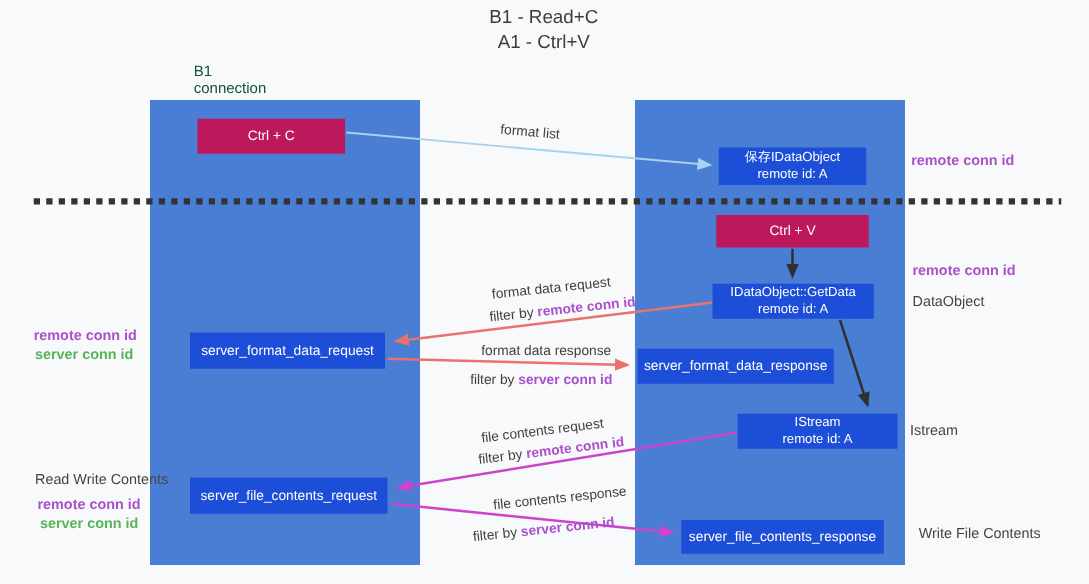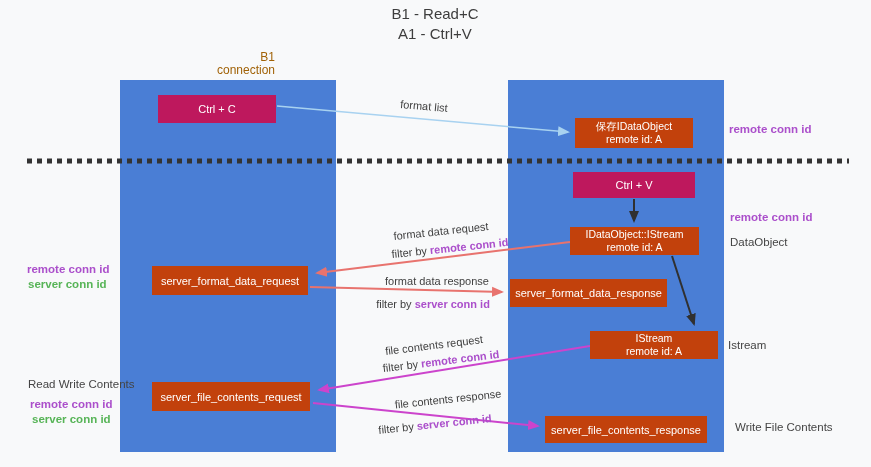--- a/index.html
+++ b/index.html
@@ -1,23 +1,23 @@
 <!DOCTYPE html>
 <html><head>
 <meta charset="utf-8">
 <style>
   html,body{margin:0;padding:0;}
   body{width:871px;height:467px;background:#f8f9fa;font-family:"Liberation Sans","DejaVu Sans",sans-serif;}
   .canvas{position:relative;width:871px;height:467px;overflow:hidden;}
   .title{position:absolute;left:335px;top:4px;width:200px;text-align:center;font-size:15px;line-height:20px;color:#3d3d3d;}
-  .lanehdr{position:absolute;width:120px;text-align:right;font-size:12px;line-height:13px;color:#a16207;}
+  .lanehdr{position:absolute;width:120px;text-align:left;font-size:12px;line-height:13px;color:#14532d;}
   .lane{position:absolute;top:80px;width:216px;height:372px;background:#4a7ed5;}
   .box{position:absolute;display:flex;flex-direction:column;align-items:center;justify-content:center;color:#fff;font-size:11px;text-align:center;}
   .green{background:#be185d;}
-  .orange{background:#c2410c;}
+  .orange{background:#1d4ed8;}
   .two{font-size:10.5px;line-height:13px;}
   .lbl{position:absolute;font-size:11px;color:#3f3f3f;white-space:nowrap;transform:translate(-50%,-50%) rotate(var(--r,0deg));}
   .side{position:absolute;font-size:11.5px;color:#444;white-space:nowrap;}
   .purple{color:#ab4fcb;font-weight:bold;}
   .greenlbl{color:#57b457;font-weight:bold;}
   svg.overlay{position:absolute;left:0;top:0;pointer-events:none;}
 </style>
 </head>
 <body>
 
@@ -65,21 +65,21 @@
     <span>Ctrl + C</span>
   </div>
   <div class="box orange two" style="left:575px;top:118px;width:118px;height:30px;">
     <span>保存IDataObject</span>
     <span>remote id: A</span>
   </div>
   <div class="box green" style="left:573px;top:172px;width:122px;height:26px;">
     <span>Ctrl + V</span>
   </div>
   <div class="box orange two" style="left:570px;top:227px;width:129px;height:28px;">
-    <span>IDataObject::IStream</span>
+    <span>IDataObject::GetData</span>
     <span>remote id: A</span>
   </div>
   <div class="box orange" style="left:152px;top:266px;width:156px;height:29px;">
     <span>server_format_data_request</span>
   </div>
   <div class="box orange" style="left:510px;top:279px;width:157px;height:28px;">
     <span>server_format_data_response</span>
   </div>
   <div class="box orange two" style="left:590px;top:331px;width:128px;height:28px;">
     <span>IStream</span>

